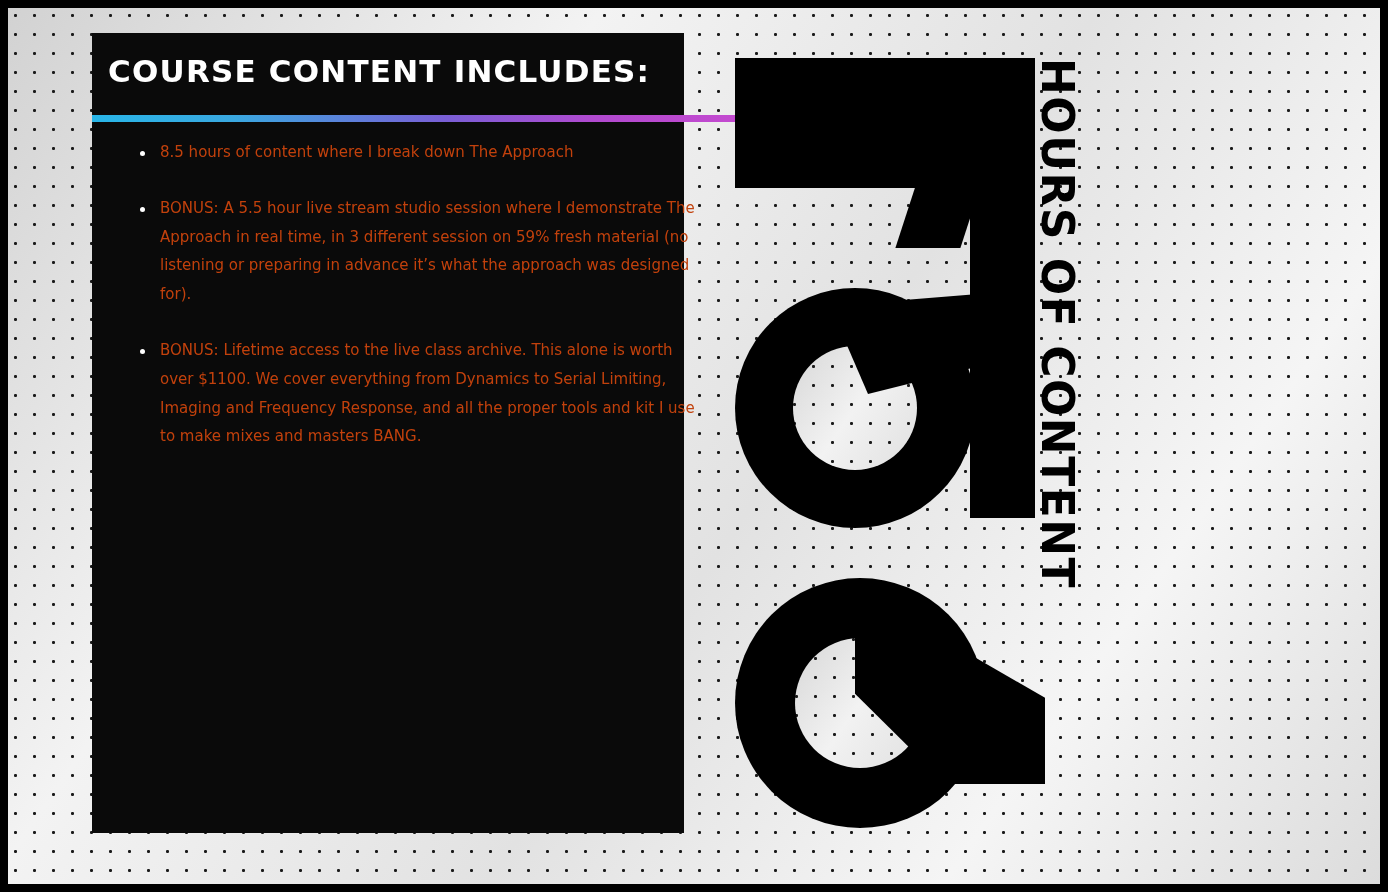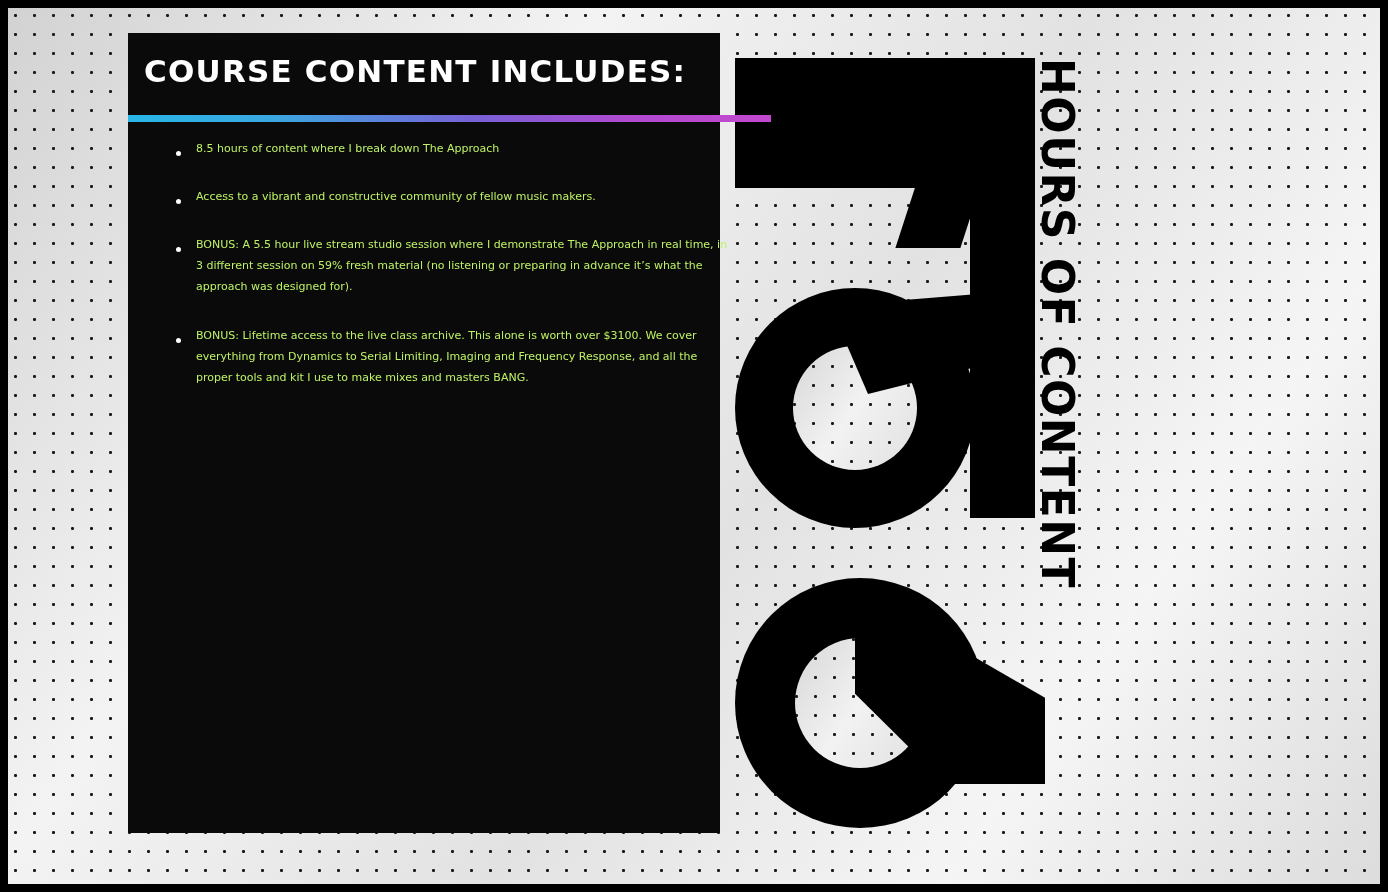--- a/index.html
+++ b/index.html
@@ -152,21 +152,20 @@
   }
 
   
   #content-card {
     position: absolute;
     left: 92px;
     top: 33px;
     width: 592px;
     height: 800px;
     background: #0a0a0a;
-    margin-left: 36px;
   }
 
   #card-heading-wrap {
     position: relative;
     height: 82px;
   }
   #card-heading {
     position: absolute;
     left: 16px;
     top: 20px;
@@ -192,23 +191,23 @@
     top: 105px;
     width: 643px;
     padding: 0;
     margin: 0;
     list-style: none;
   }
   #bullet-list li {
     position: relative;
     margin: 0 40px 27px 48px;
     padding-left: 20px;
-    color: #bef264;
+    color: #c2410c;
     font-family: "DejaVu Sans", sans-serif;
-    font-size: 11px;
+    font-size: 15px;
     line-height: 1.92;
     font-weight: 400;
   }
   #bullet-list li::before {
     content: "";
     position: absolute;
     left: 0px;
     top: 13px;
     width: 5px;
     height: 5px;
@@ -247,23 +246,22 @@
     <div class="vtext">HOURS OF CONTENT</div>
   </div>
 
   <div id="content-card">
     <div id="card-heading-wrap">
       <div id="card-heading">COURSE CONTENT INCLUDES:</div>
       <div id="heading-rule"></div>
     </div>
     <ul id="bullet-list">
       <li>8.5 hours of content where I break down The Approach</li>
-      <li>Access to a vibrant and constructive community of fellow music makers.</li>
       <li>BONUS: A 5.5 hour live stream studio session where I demonstrate The Approach in real time, in 3 different session on 59% fresh material (no listening or preparing in advance it’s what the approach was designed for).</li>
-      <li>BONUS: Lifetime access to the live class archive. This alone is worth over $3100. We cover everything from Dynamics to Serial Limiting, Imaging and Frequency Response, and all the proper tools and kit I use to make mixes and masters BANG.</li>
+      <li>BONUS: Lifetime access to the live class archive. This alone is worth over $1100. We cover everything from Dynamics to Serial Limiting, Imaging and Frequency Response, and all the proper tools and kit I use to make mixes and masters BANG.</li>
     </ul>
   </div>
 
   <div class="frame-edge" id="edge-top"></div>
   <div class="frame-edge" id="edge-bottom"></div>
   <div class="frame-edge" id="edge-left"></div>
   <div class="frame-edge" id="edge-right"></div>
 
 </div>
 

